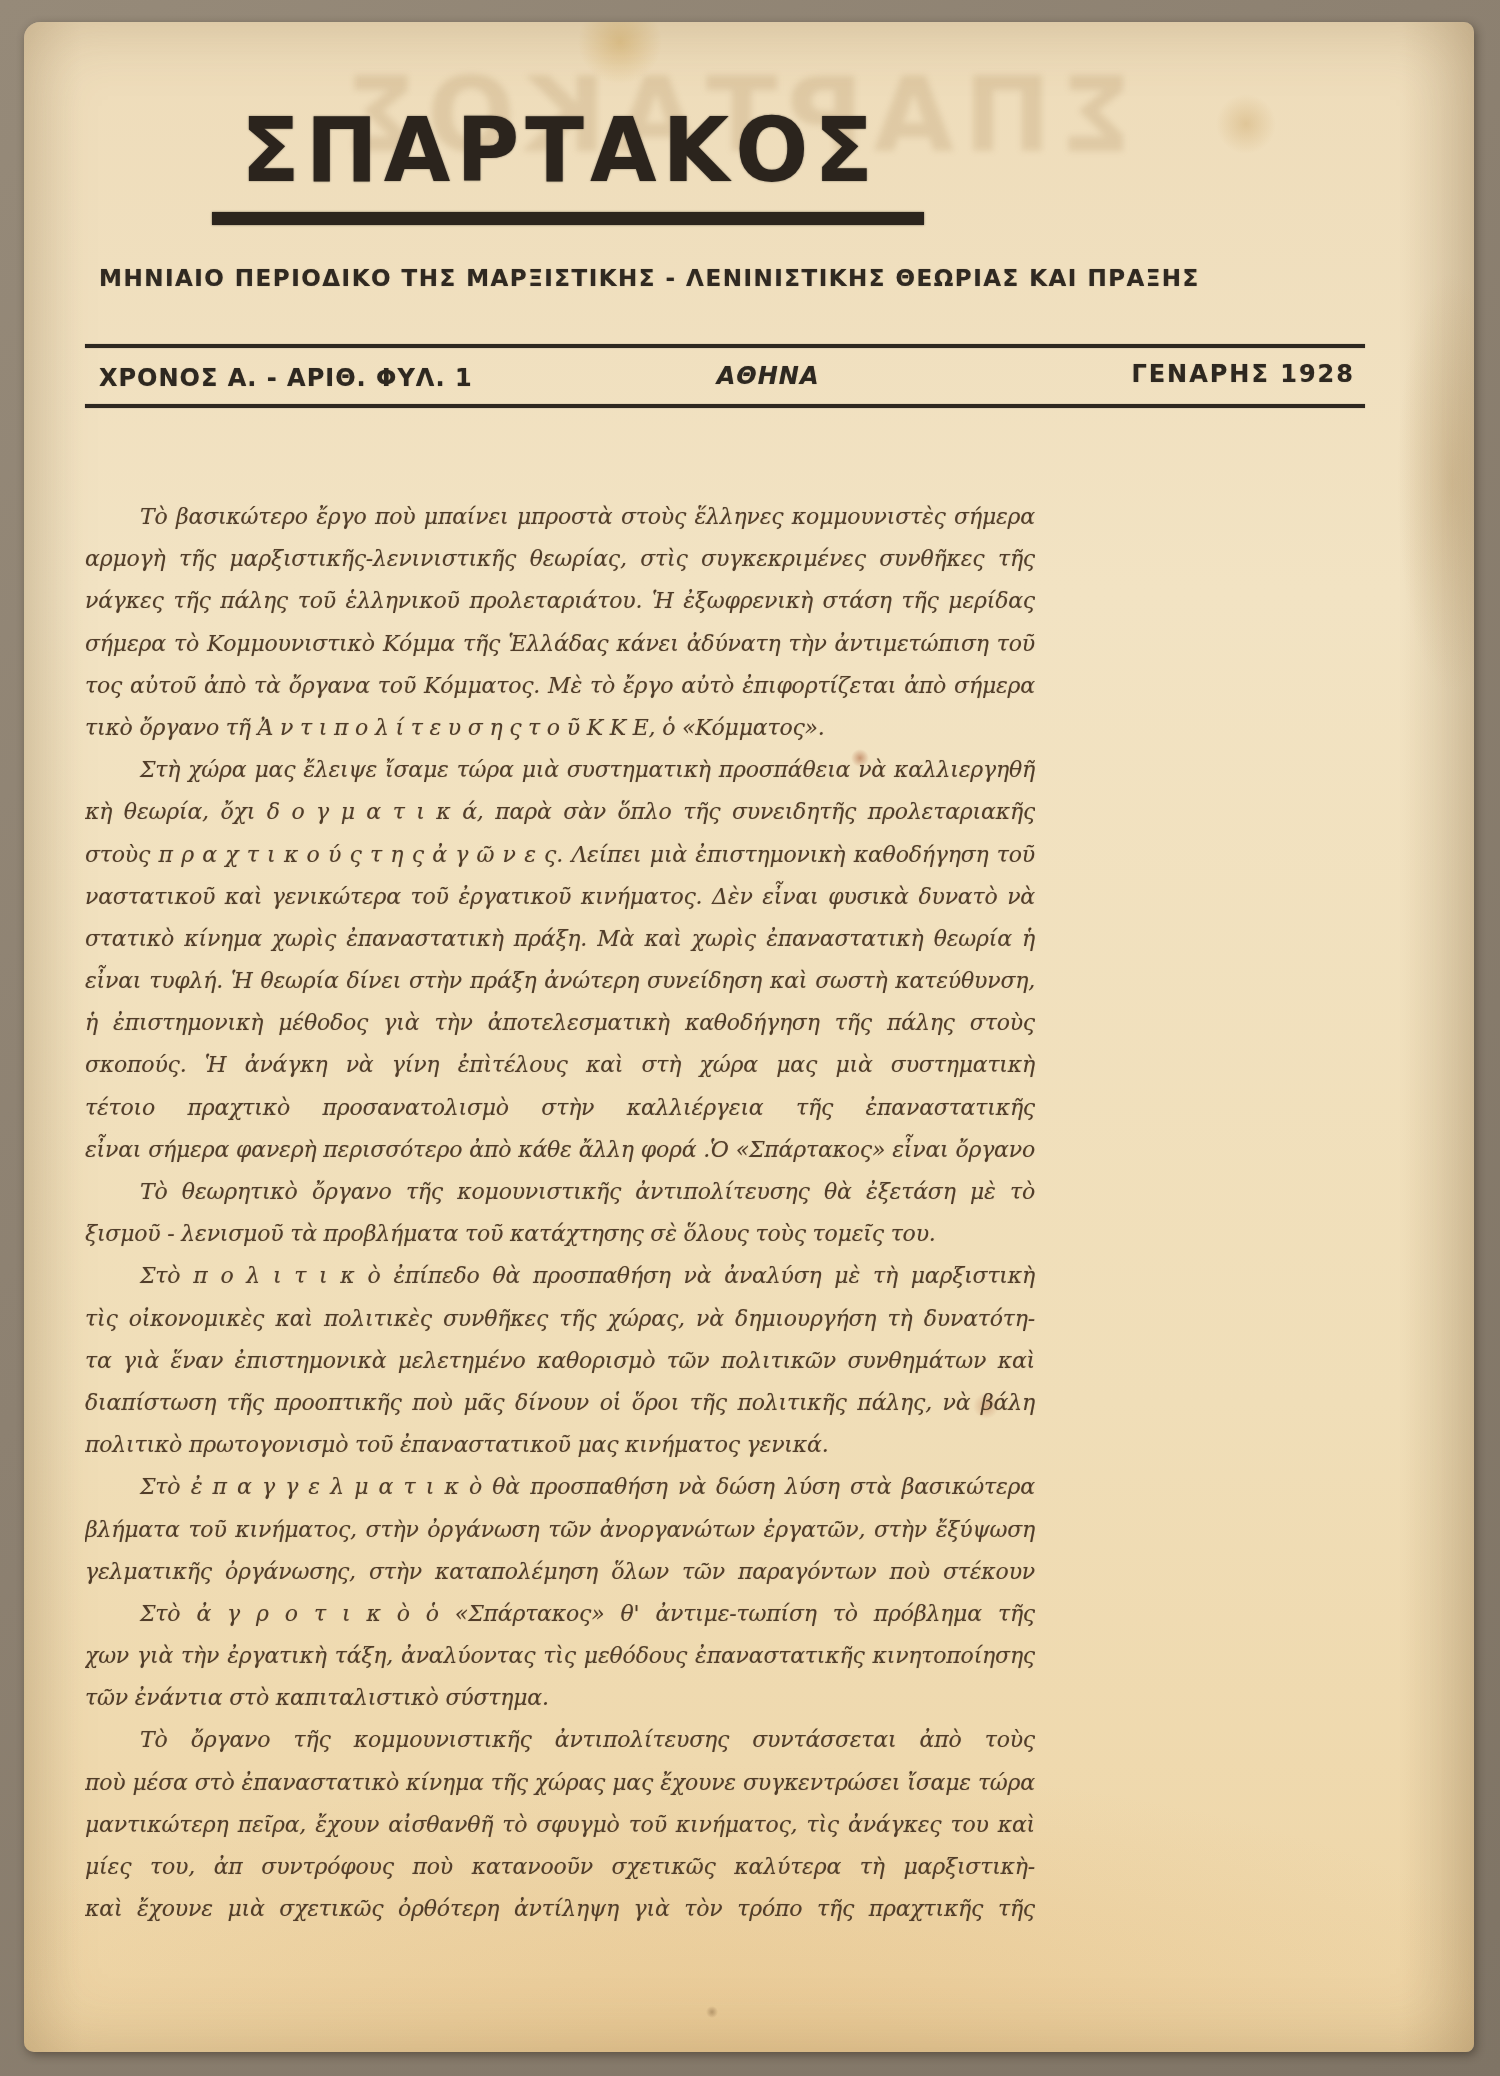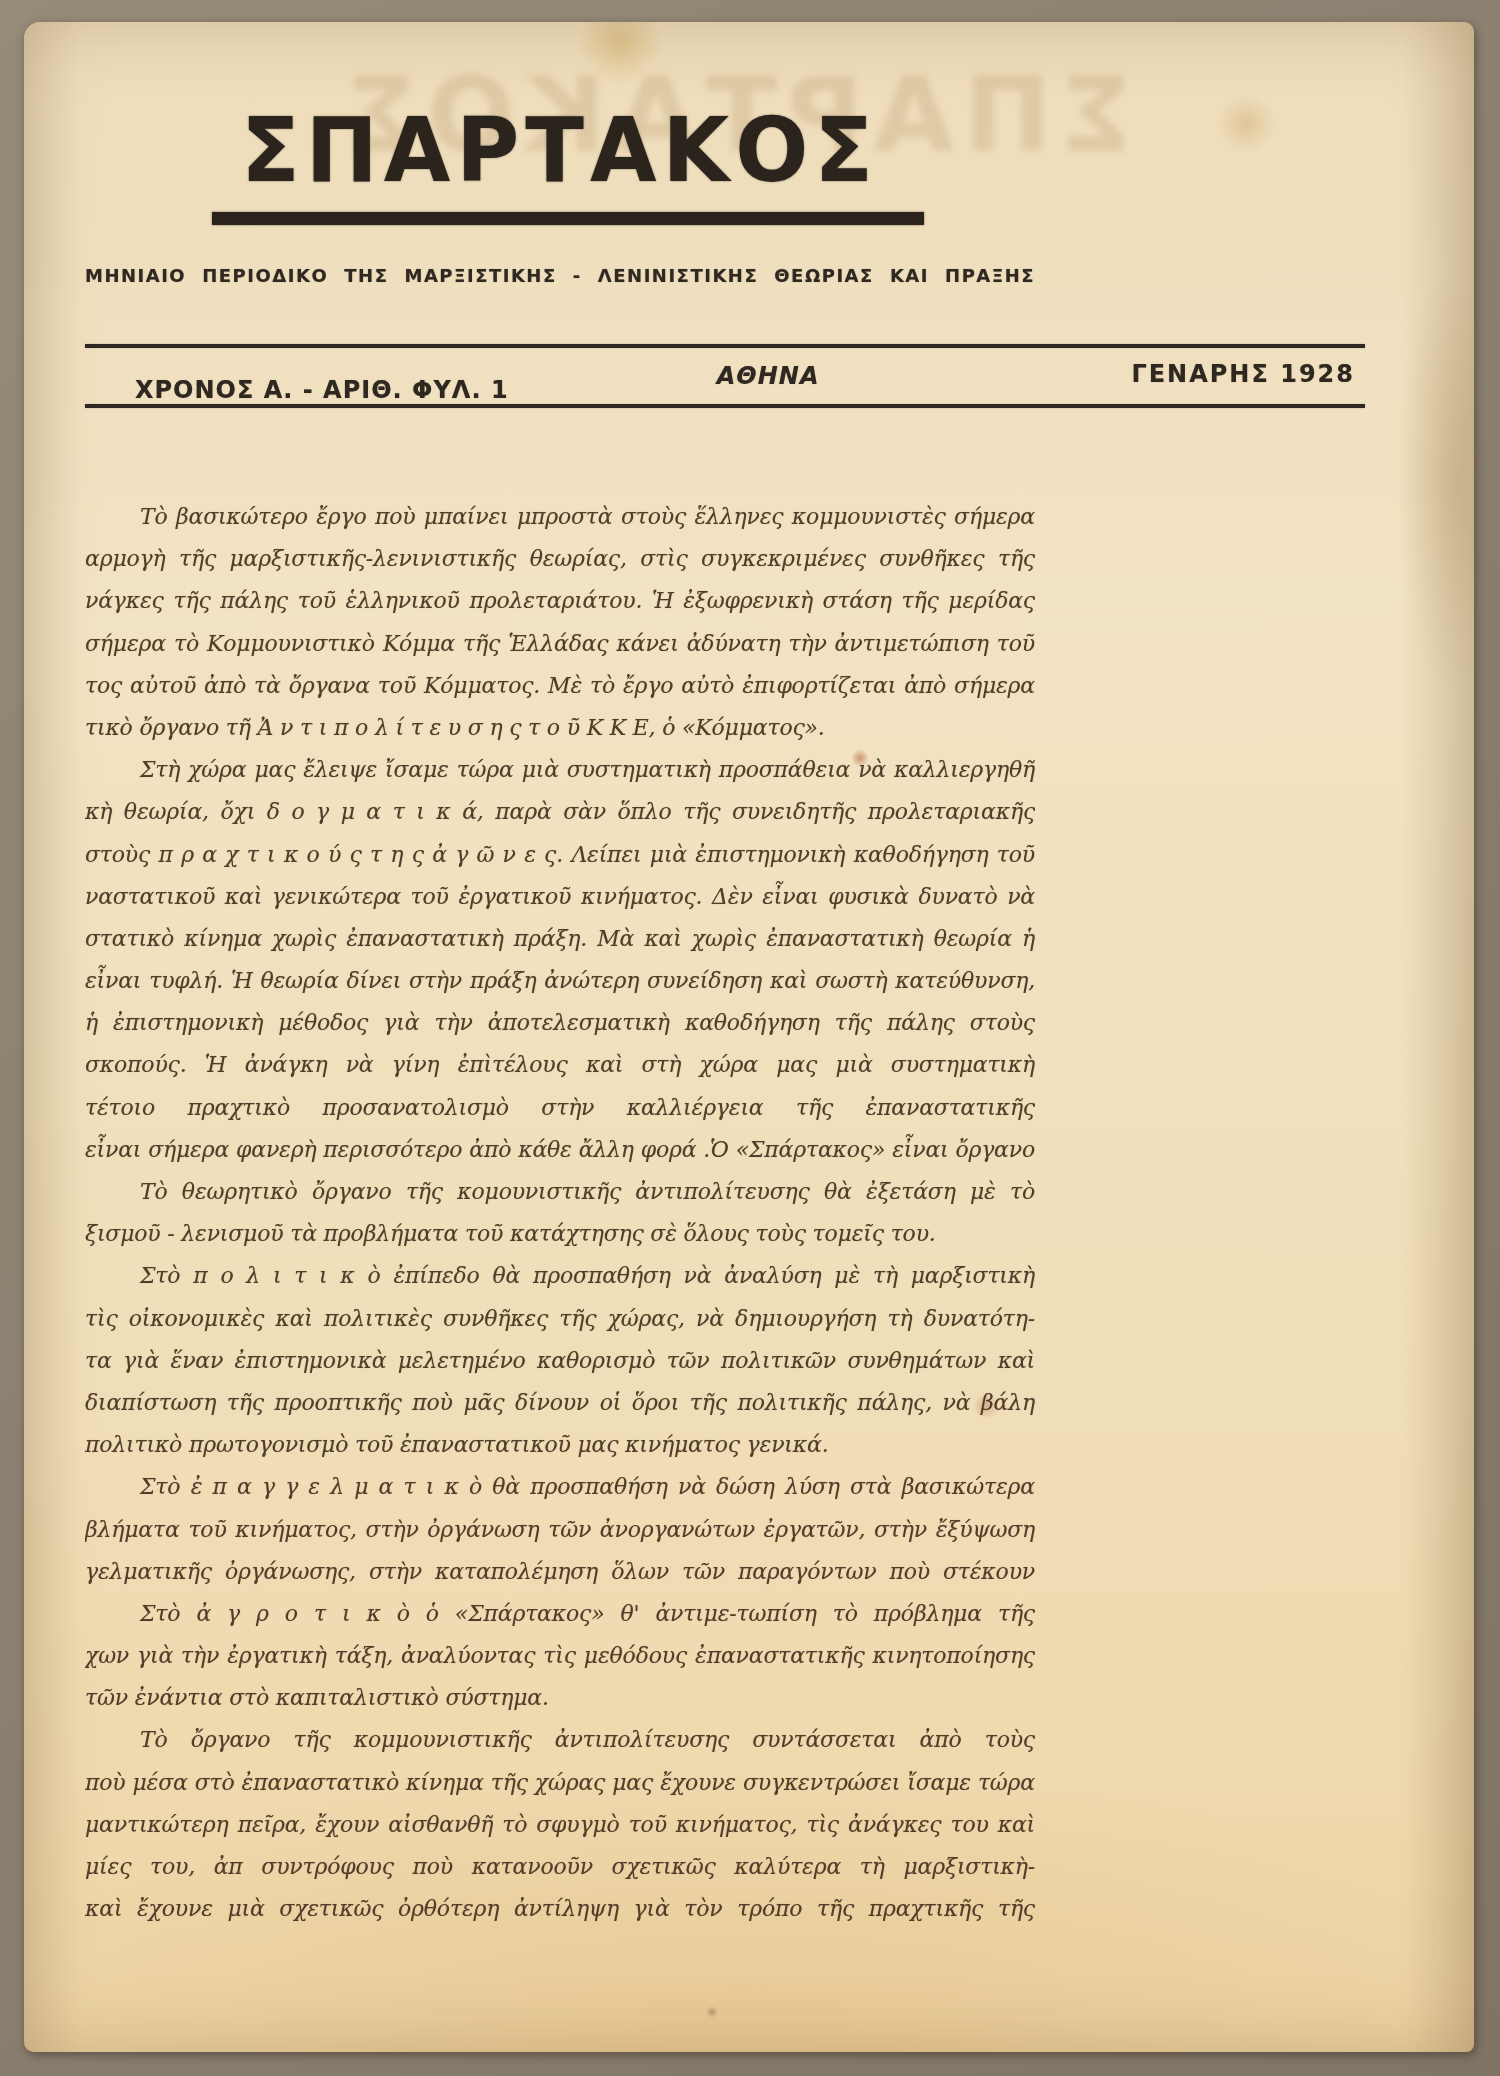--- a/index.html
+++ b/index.html
@@ -37,35 +37,35 @@
     text-align:center;font-size:86px;font-weight:bold;letter-spacing:6px;
     color:#2b241d;text-shadow:0 0 2px rgba(43,36,29,.55);
     transform:scaleY(1.04);
     font-family:"DejaVu Sans",sans-serif;
   }
   .title-rule{
     position:absolute;left:188px;top:190px;width:712px;height:13px;
     background:#2b241d;box-shadow:0 0 2px rgba(43,36,29,.6);
   }
   .subtitle{
-    position:absolute;left:61px;top:243px;width:950px;
-    font-size:18px;font-weight:bold;letter-spacing:1.5px;color:#302921;
+    position:absolute;left:75px;top:243px;width:950px;
+    font-size:23px;font-weight:bold;letter-spacing:1.5px;color:#302921;
     text-shadow:0 0 1px rgba(48,41,33,.5);
     text-align:justify;text-align-last:justify;white-space:nowrap;
   }
   .rule{position:absolute;left:61px;width:1280px;height:4px;background:#2e2820;
     box-shadow:0 0 1px rgba(46,40,32,.7);}
   .rule-top{top:322px;}
   .rule-bottom{top:382px;}
   .issue-row{
     position:absolute;left:61px;top:334px;width:1280px;height:44px;
     font-size:24px;font-weight:bold;letter-spacing:1px;color:#2e2820;
     text-shadow:0 0 1px rgba(46,40,32,.45);
   }
-  .issue-left{position:absolute;left:14px;top:20px;margin-left:36px;}
+  .issue-left{position:absolute;left:14px;top:8px;}
   .issue-center{position:absolute;left:640px;top:6px;transform:translateX(-8%);font-style:italic;}
   .issue-right{position:absolute;right:10px;top:4px;letter-spacing:2px;}
   .article{
     position:absolute;left:61px;top:474px;width:950px;
     font-family:"DejaVu Serif",serif;font-style:italic;
     font-size:22px;letter-spacing:-0.2px;color:#513d29;
     text-shadow:0 0 1px rgba(81,61,41,.35);
   }
   .para{margin:0;}
   .line{

